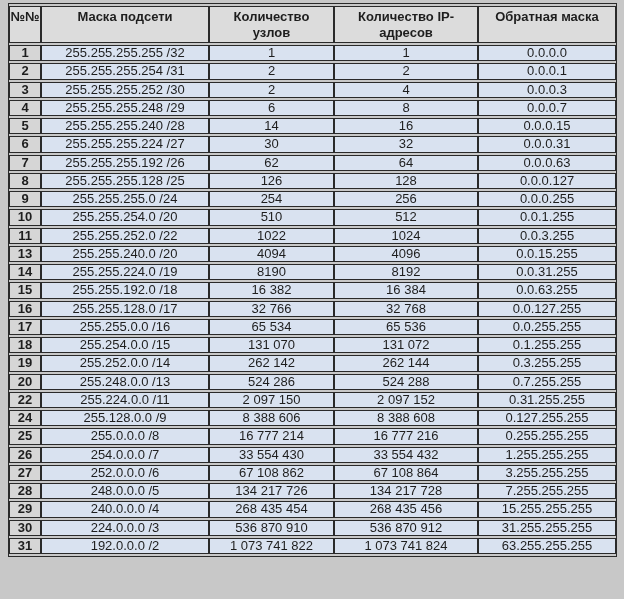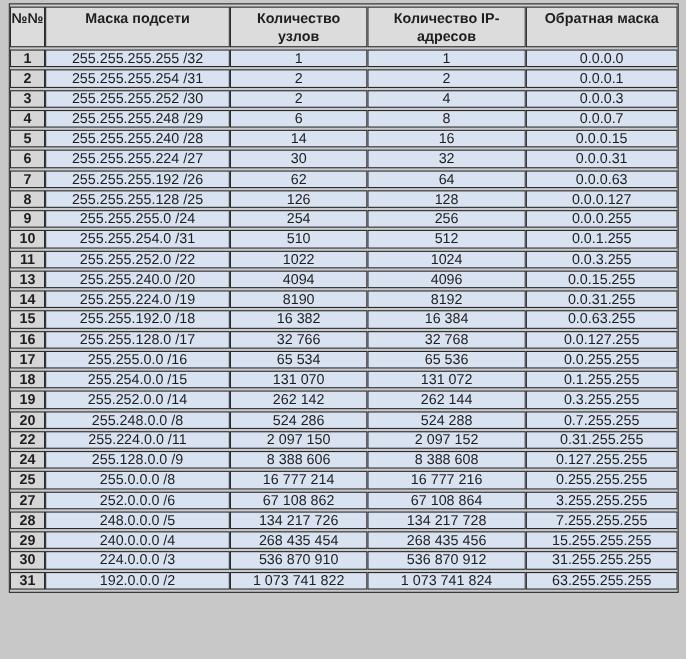--- a/index.html
+++ b/index.html
@@ -144,21 +144,21 @@
         </tr>
         <tr>
           <td class="num">9</td>
           <td>255.255.255.0 /24</td>
           <td>254</td>
           <td>256</td>
           <td>0.0.0.255</td>
         </tr>
         <tr>
           <td class="num">10</td>
-          <td>255.255.254.0 /31</td>
+          <td>255.255.254.0 /20</td>
           <td>510</td>
           <td>512</td>
           <td>0.0.1.255</td>
         </tr>
         <tr>
           <td class="num">11</td>
           <td>255.255.252.0 /22</td>
           <td>1022</td>
           <td>1024</td>
           <td>0.0.3.255</td>
@@ -207,21 +207,21 @@
         </tr>
         <tr>
           <td class="num">19</td>
           <td>255.252.0.0 /14</td>
           <td>262 142</td>
           <td>262 144</td>
           <td>0.3.255.255</td>
         </tr>
         <tr>
           <td class="num">20</td>
-          <td>255.248.0.0 /8</td>
+          <td>255.248.0.0 /13</td>
           <td>524 286</td>
           <td>524 288</td>
           <td>0.7.255.255</td>
         </tr>
         <tr>
           <td class="num">22</td>
           <td>255.224.0.0 /11</td>
           <td>2 097 150</td>
           <td>2 097 152</td>
           <td>0.31.255.255</td>
@@ -234,20 +234,27 @@
           <td>0.127.255.255</td>
         </tr>
         <tr>
           <td class="num">25</td>
           <td>255.0.0.0 /8</td>
           <td>16 777 214</td>
           <td>16 777 216</td>
           <td>0.255.255.255</td>
         </tr>
         <tr>
+          <td class="num">26</td>
+          <td>254.0.0.0 /7</td>
+          <td>33 554 430</td>
+          <td>33 554 432</td>
+          <td>1.255.255.255</td>
+        </tr>
+        <tr>
           <td class="num">27</td>
           <td>252.0.0.0 /6</td>
           <td>67 108 862</td>
           <td>67 108 864</td>
           <td>3.255.255.255</td>
         </tr>
         <tr>
           <td class="num">28</td>
           <td>248.0.0.0 /5</td>
           <td>134 217 726</td>

